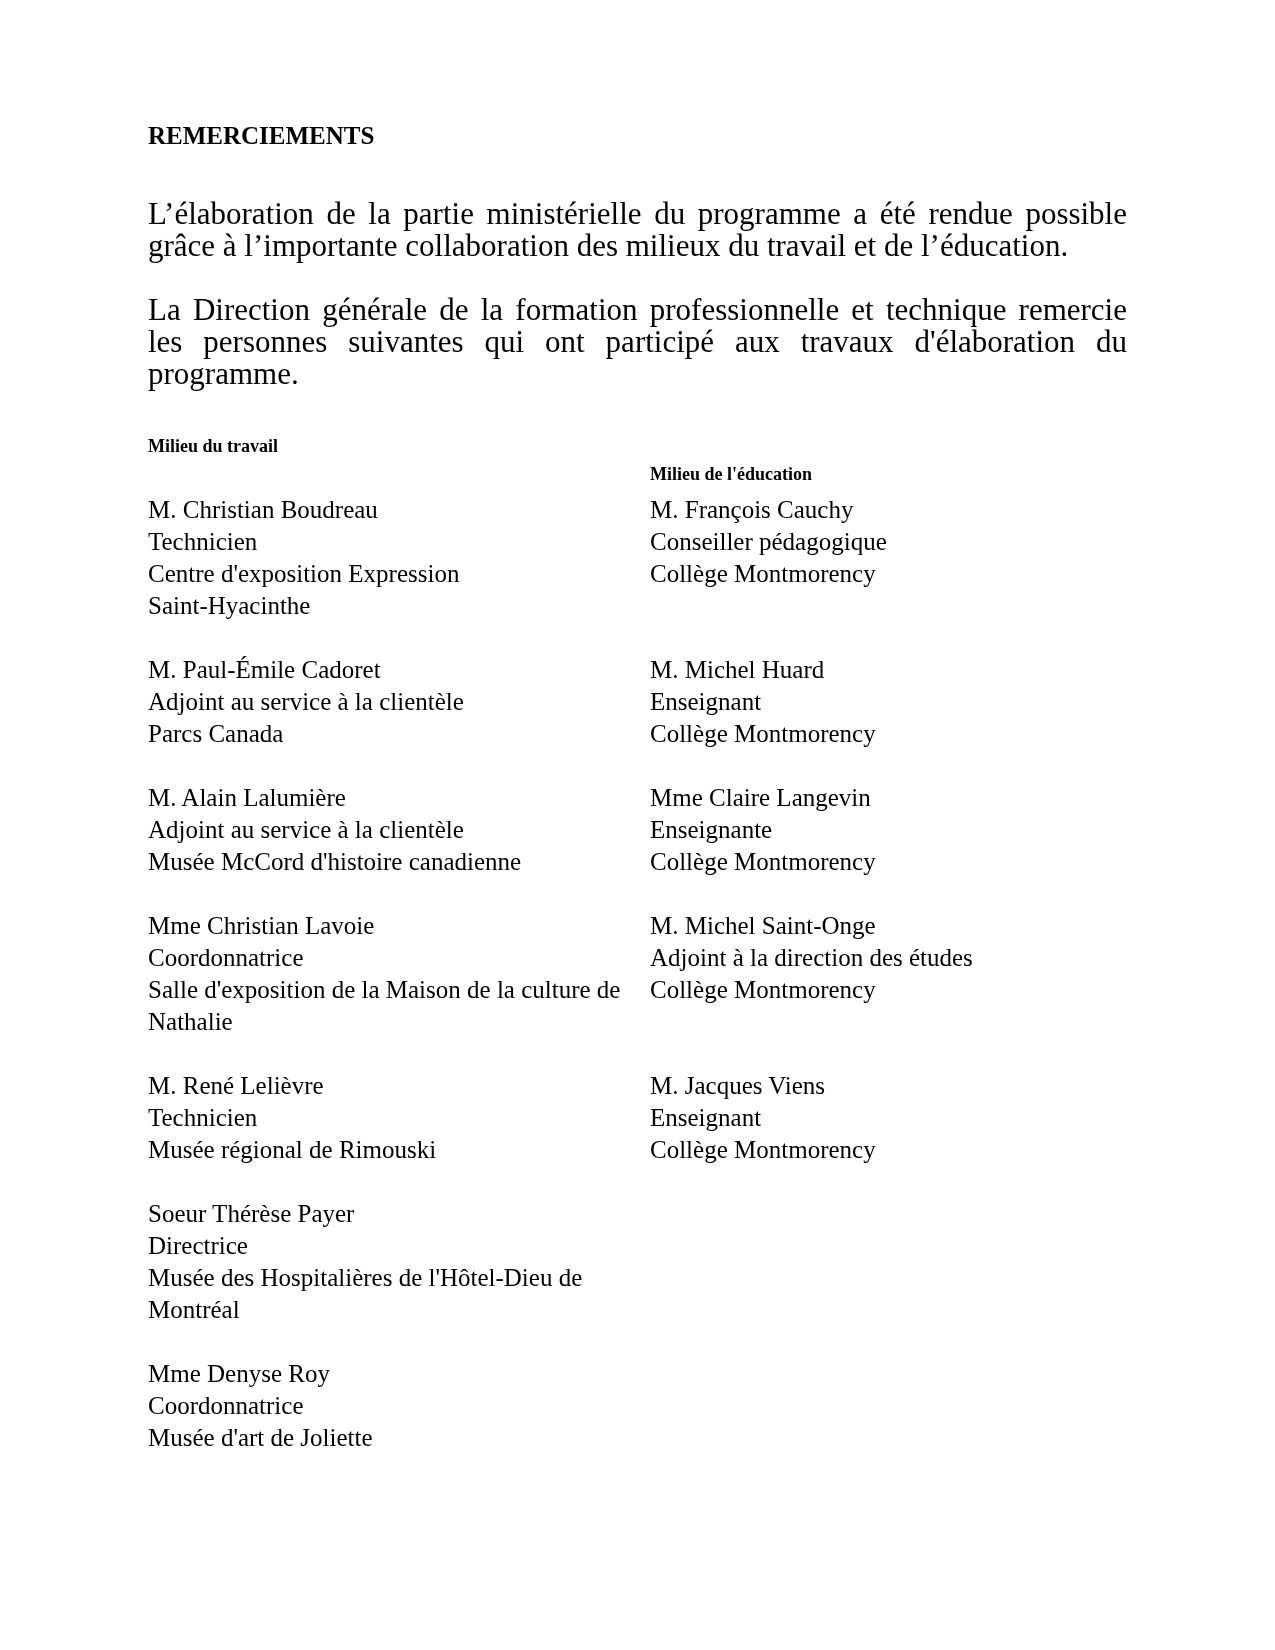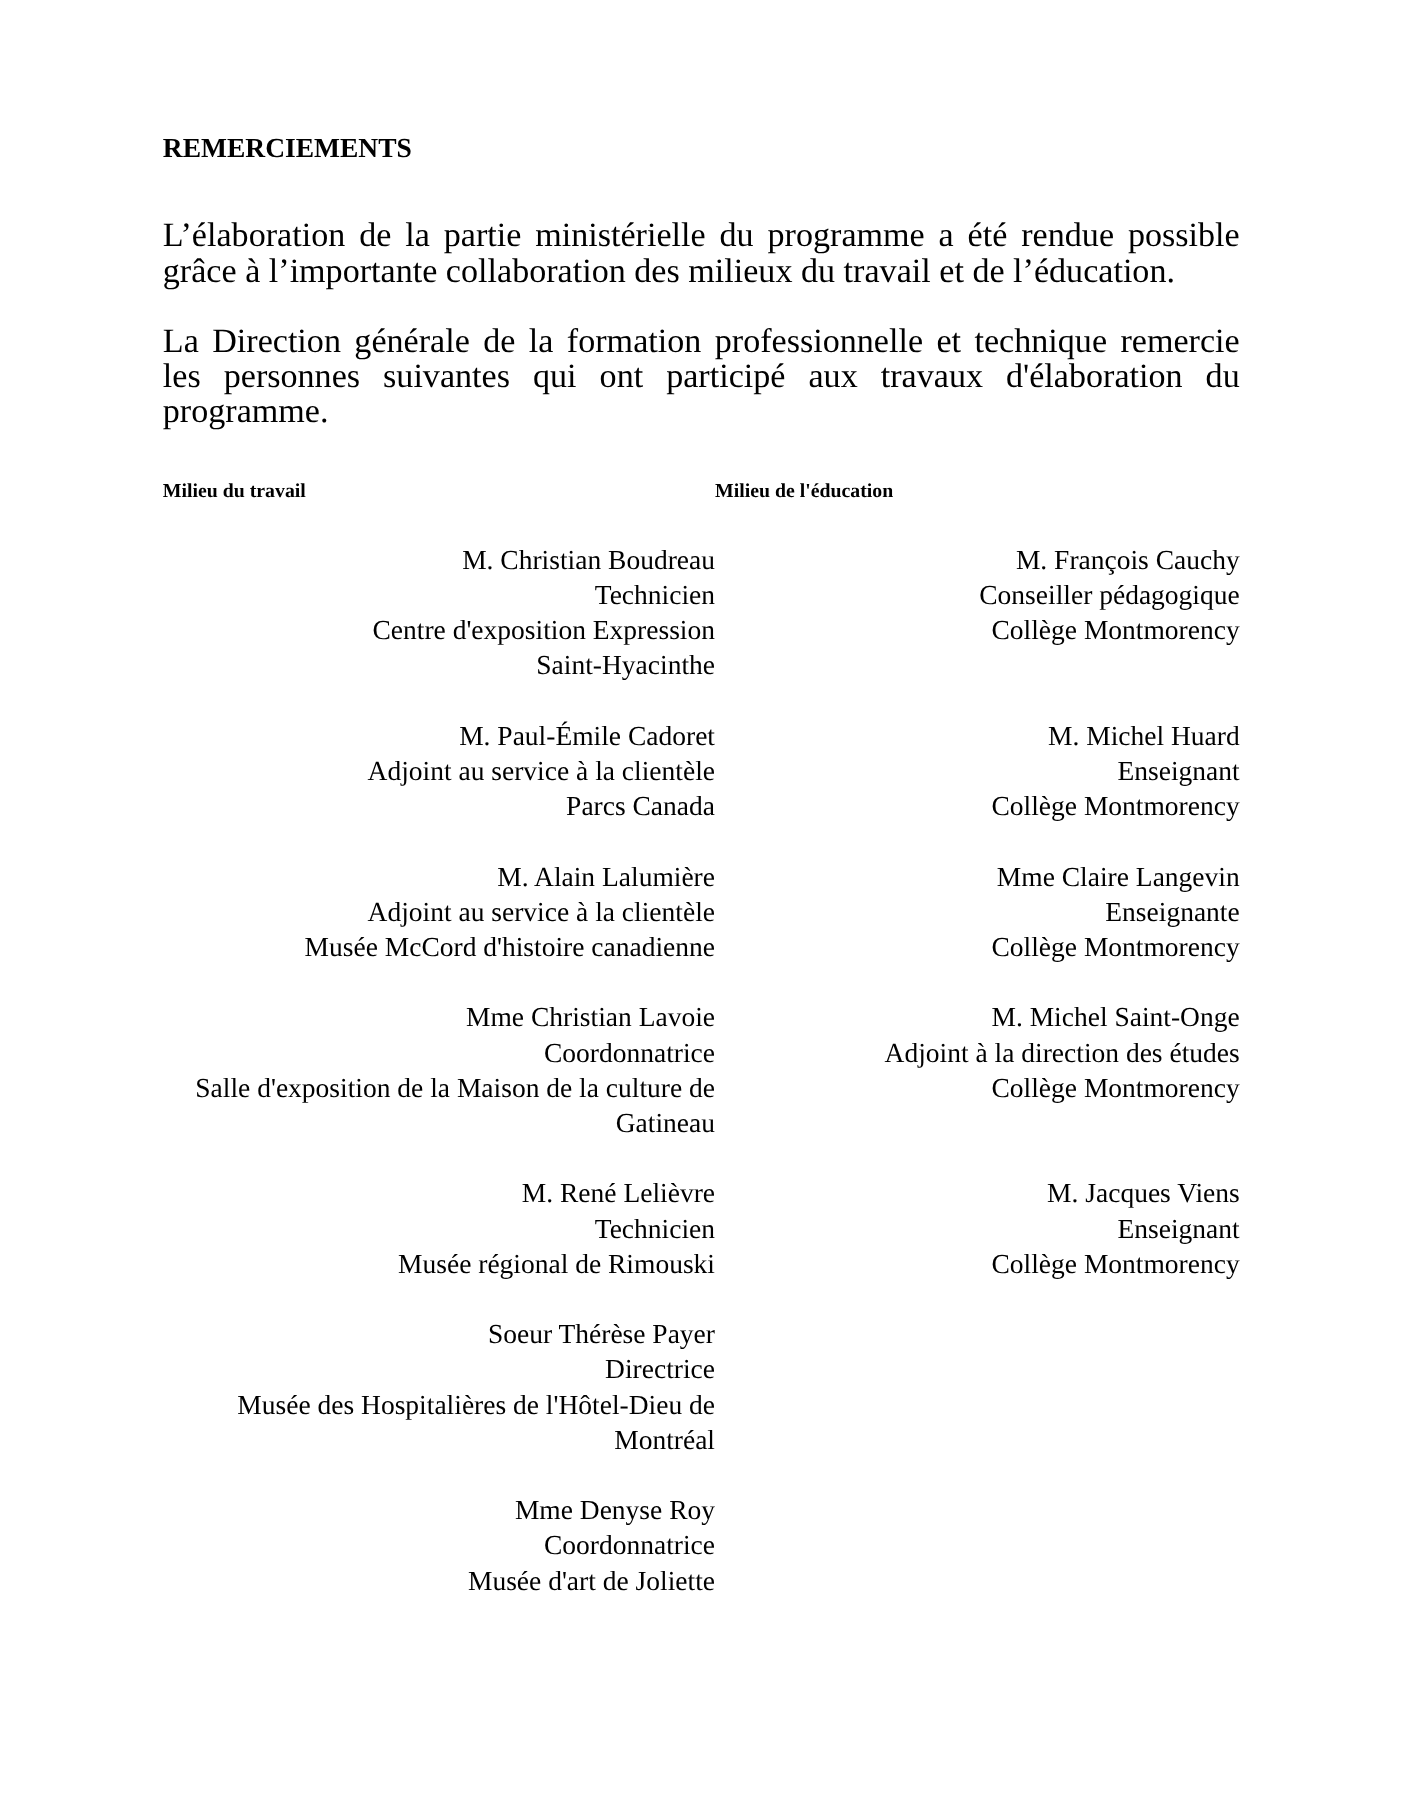--- a/index.html
+++ b/index.html
@@ -38,31 +38,30 @@
     position: absolute;
     left: 148px;
     top: 430px;
     width: 979px;
     display: flex;
     font-size: 18px;
     line-height: 32px;
     font-weight: bold;
   }
   .col-left { width: 502px; flex: 0 0 502px; }
-  .col-right { flex: 1; }
+  .col-right { flex: 1; margin-top: 28px; }
   .groups {
     position: absolute;
     left: 148px;
     top: 494px;
     width: 979px;
   }
   .group {
     display: flex;
     margin-bottom: 32px;
-    text-align: right;
   }
   .group-left { width: 502px; flex: 0 0 502px; }
   .group-right { flex: 1; }
   .line {
     font-size: 25px;
     line-height: 32px;
     white-space: nowrap;
   }
 </style>
 </head>
@@ -117,21 +116,21 @@
           <div class="line">Mme Claire Langevin</div>
           <div class="line">Enseignante</div>
           <div class="line">Collège Montmorency</div>
         </div>
       </div>
       <div class="group">
         <div class="group-left">
           <div class="line">Mme Christian Lavoie</div>
           <div class="line">Coordonnatrice</div>
           <div class="line">Salle d'exposition de la Maison de la culture de</div>
-          <div class="line">Gatineau</div>
+          <div class="line">Nathalie</div>
         </div>
         <div class="group-right">
           <div class="line">M. Michel Saint-Onge</div>
           <div class="line">Adjoint à la direction des études</div>
           <div class="line">Collège Montmorency</div>
         </div>
       </div>
       <div class="group">
         <div class="group-left">
           <div class="line">M. René Lelièvre</div>

